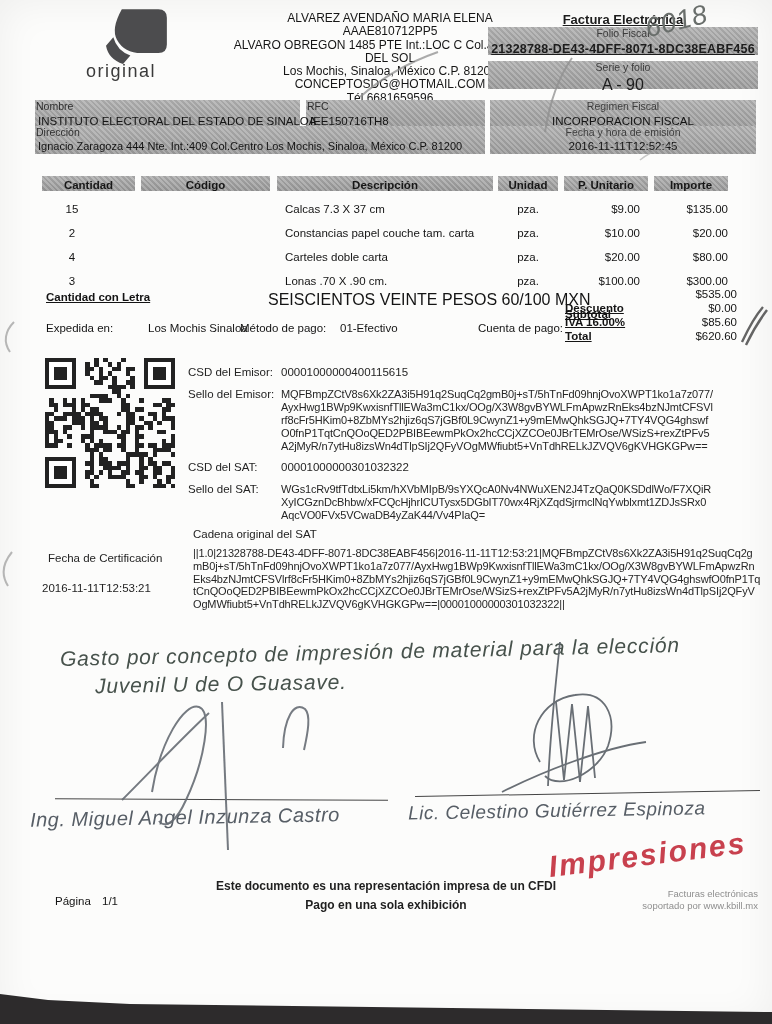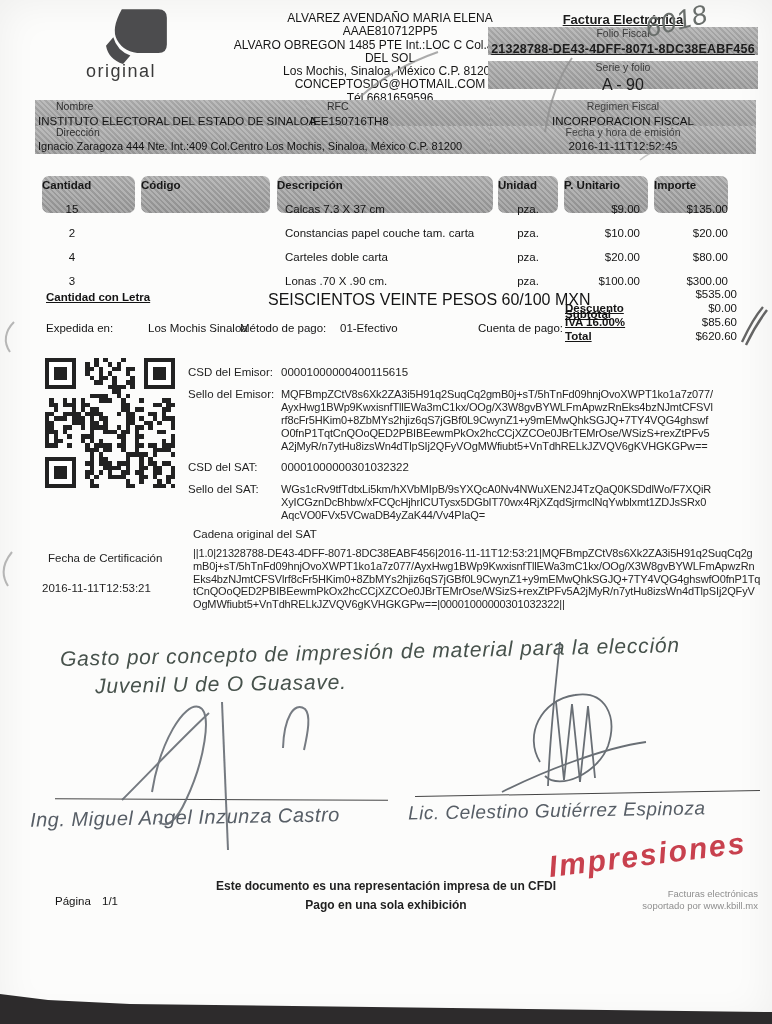--- a/index.html
+++ b/index.html
@@ -10,29 +10,28 @@
     box-shadow:inset 0 0 40px rgba(0,0,0,.06);
   }
   .abs{position:absolute;}
   
   .bar{
     position:absolute;height:28px;line-height:13px;font-size:10.5px;color:#2e2e2e;
     background:
       repeating-linear-gradient(45deg, rgba(255,255,255,.14) 0 2px, rgba(0,0,0,.06) 2px 4px),
       linear-gradient(#b2b2b2,#9c9c9c);
   }
-  .bar.left{padding-left:21px;}
+  .bar.left{padding-left:1px;}
   .bar.center{text-align:center;color:#3c3c3c;}
   .hdr-seg{
-    position:absolute;height:37px;line-height:19px;text-align:left;
+    position:absolute;height:15px;line-height:19px;text-align:center;
     font-size:11.5px;font-weight:bold;color:#171717;
     background:
       repeating-linear-gradient(45deg, rgba(255,255,255,.14) 0 2px, rgba(0,0,0,.07) 2px 4px),
       linear-gradient(#b0b0b0,#9a9a9a);
-    border-radius: 7px;
   }
   .issuer{ text-align:center;font-size:12px;line-height:13.3px;color:#161616;}
   .b{font-weight:bold;text-decoration:underline;}
   .cell{position:absolute;font-size:11.5px;color:#141414;}
   .right{text-align:right;}
   .center{text-align:center;}
   .mono-wrap{word-break:break-all;font-size:11px;line-height:13px;color:#262626;letter-spacing:-0.15px;}
   .fisc-label{position:absolute;font-size:11.5px;color:#242424;}
   .hand{font-style:italic;color:#47524c;letter-spacing:0.8px;}
   .sig-name{position:absolute;font-style:italic;font-size:20px;color:#575e66;letter-spacing:.5px;white-space:nowrap;}

